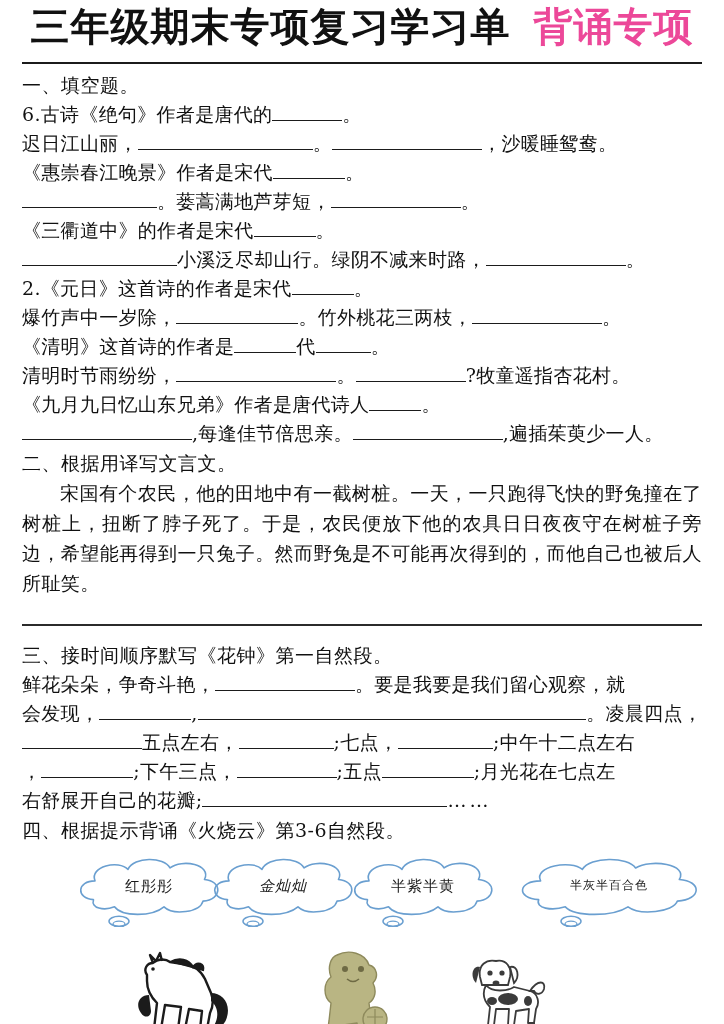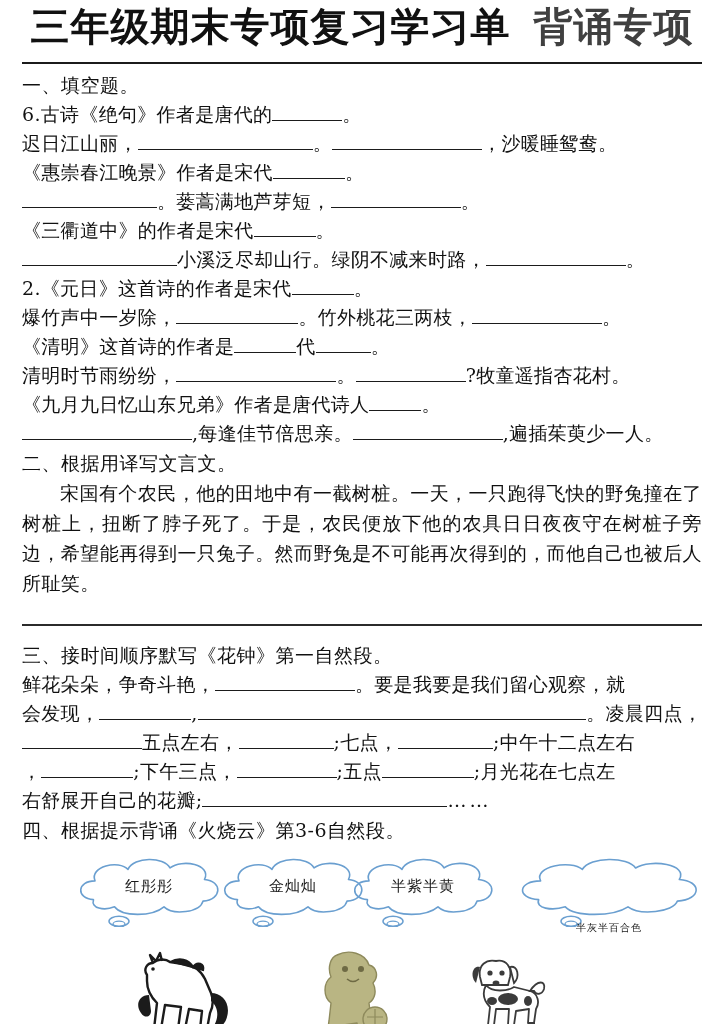--- a/index.html
+++ b/index.html
@@ -32,21 +32,21 @@
   }
   .title-black {
     font-size: 39px;
     font-weight: 700;
     color: #111111;
     font-family: "DejaVu Serif", "Liberation Serif", serif;
   }
   .title-red {
     font-size: 39px;
     font-weight: 700;
-    color: #404040;
+    color: #ec4899;
     font-family: "DejaVu Serif", "Liberation Serif", serif;
     margin-left: 23px;
   }
   .title-rule {
     border: none;
     border-top: 2px solid #1b1b1b;
     margin: 8px 0 6px 0;
   }
 
   
@@ -108,21 +108,21 @@
     top: 22px;
     left: 0;
     width: 150px;
     text-align: center;
     font-size: 15px;
     color: #1b1b1b;
     letter-spacing: 1px;
     white-space: nowrap;
   }
   .cloud.wide { width: 190px; }
-  .cloud.wide .cloud-label { width: 190px; font-size: 10px; margin-top: 44px; }
+  .cloud.wide .cloud-label { width: 190px; font-size: 12px; }
 
   
   .animals {
     position: relative;
     height: 100px;
     margin-top: 6px;
   }
   .animal { position: absolute; bottom: 0; }
 </style>
 </head>
@@ -256,21 +256,21 @@
   <div class="sec-head">四、根据提示背诵《火烧云》第3-6自然段。</div>
   <div class="clouds">
       <div class="cloud" style="left: 52px;">
         <svg width="150" height="72" viewBox="0 0 150 72">
           <path d="M 19.5 44.64 C 1.5 43.199999999999996 3 25.919999999999998 21.000000000000004 25.919999999999998 C 15 11.52 45 4.32 54 14.4 C 60 1.44 90 1.44 96 12.959999999999999 C 108 3.6 138 9.36 130.5 24.48 C 148.5 25.919999999999998 148.5 44.64 129 46.08 C 126 57.6 99 60.48 90 51.839999999999996 C 78 61.92 48 61.92 40.5 51.839999999999996 C 30 56.160000000000004 16.5 53.28 19.5 44.64 Z" fill="none" stroke="#6a9fd0" stroke-width="1.6" stroke-linejoin="round"></path>
           <ellipse cx="45" cy="66.24000000000001" rx="10" ry="5" fill="none" stroke="#6a9fd0" stroke-width="1.5"></ellipse>
           <ellipse cx="45" cy="69.12" rx="6" ry="3" fill="none" stroke="#6a9fd0" stroke-width="1.3"></ellipse>
         </svg>
         <div class="cloud-label">红彤彤</div>
       </div>
-      <div class="cloud" style="left: 196px;">
+      <div class="cloud" style="left: 186px; font-style: italic;">
         <svg width="150" height="72" viewBox="0 0 150 72">
           <path d="M 19.5 44.64 C 1.5 43.199999999999996 3 25.919999999999998 21.000000000000004 25.919999999999998 C 15 11.52 45 4.32 54 14.4 C 60 1.44 90 1.44 96 12.959999999999999 C 108 3.6 138 9.36 130.5 24.48 C 148.5 25.919999999999998 148.5 44.64 129 46.08 C 126 57.6 99 60.48 90 51.839999999999996 C 78 61.92 48 61.92 40.5 51.839999999999996 C 30 56.160000000000004 16.5 53.28 19.5 44.64 Z" fill="none" stroke="#6a9fd0" stroke-width="1.6" stroke-linejoin="round"></path>
           <ellipse cx="45" cy="66.24000000000001" rx="10" ry="5" fill="none" stroke="#6a9fd0" stroke-width="1.5"></ellipse>
           <ellipse cx="45" cy="69.12" rx="6" ry="3" fill="none" stroke="#6a9fd0" stroke-width="1.3"></ellipse>
         </svg>
         <div class="cloud-label">金灿灿</div>
       </div>
       <div class="cloud" style="left: 326px;">
         <svg width="150" height="72" viewBox="0 0 150 72">
           <path d="M 19.5 44.64 C 1.5 43.199999999999996 3 25.919999999999998 21.000000000000004 25.919999999999998 C 15 11.52 45 4.32 54 14.4 C 60 1.44 90 1.44 96 12.959999999999999 C 108 3.6 138 9.36 130.5 24.48 C 148.5 25.919999999999998 148.5 44.64 129 46.08 C 126 57.6 99 60.48 90 51.839999999999996 C 78 61.92 48 61.92 40.5 51.839999999999996 C 30 56.160000000000004 16.5 53.28 19.5 44.64 Z" fill="none" stroke="#6a9fd0" stroke-width="1.6" stroke-linejoin="round"></path>

